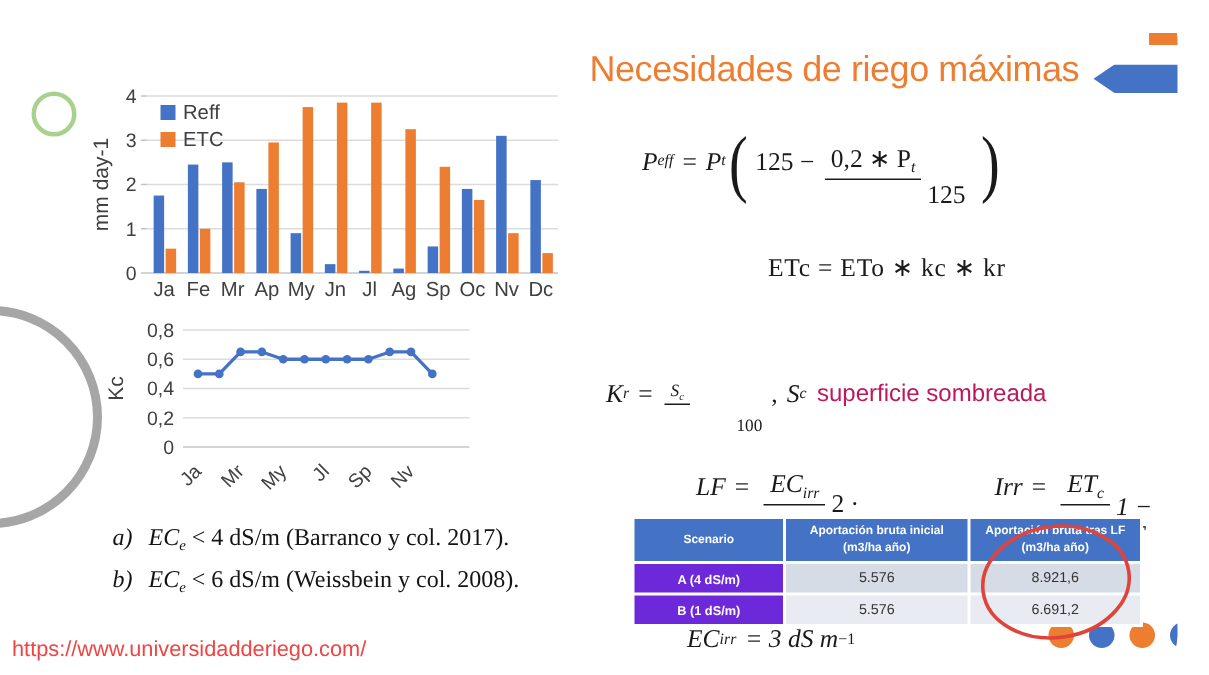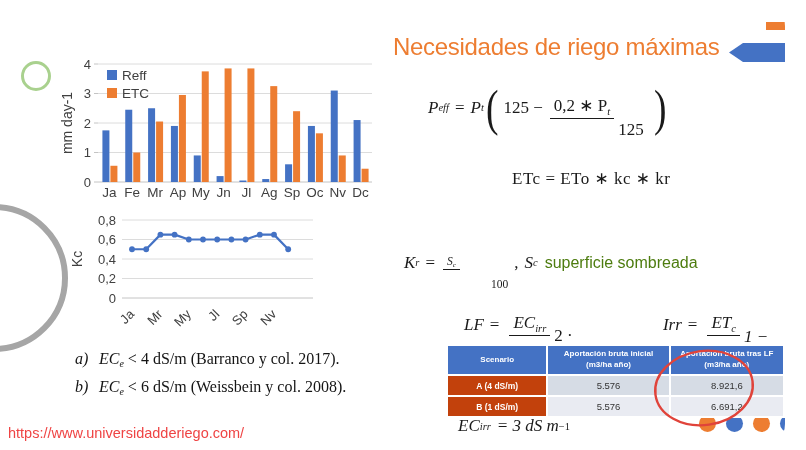--- a/index.html
+++ b/index.html
@@ -33,39 +33,39 @@
   .frac .num{border-bottom:1.3px solid #1a1a1a;padding:0 4px;}
   .frac .den{padding:0 4px;margin-top:44px;}
   .f-row{position:absolute;display:flex;align-items:center;font-size:17px;}
   .bigparen{font-size:50px;font-weight:300;line-height:0.85;transform:scaleX(.75);
     font-family:"Liberation Serif",serif;}
   .peff{left:428px;top:76px;}
   .fetc{left:512px;top:156px;font-size:17px;letter-spacing:0.5px;margin-top:12px;}
   .fkr{left:404px;top:234px;font-size:17px;}
   .fkr .frac{font-size:11.5px;margin:0 2px;gap:27px;}
   .desc-sans{font-family:"Liberation Sans",sans-serif;font-style:normal;
-    font-size:16px;margin-left:7px;color:#4d7c0f;text-align:center;}
+    font-size:16px;margin-left:7px;color:#be185d;text-align:center;}
   .flfirr{left:464px;top:282px;gap:68px;}
   .fecirr{left:458px;top:416px;font-size:17px;}
   
   .notes{position:absolute;left:75px;top:350px;font-family:"Liberation Serif",serif;
     font-size:16px;color:#141414;}
   .note-line{display:flex;margin-bottom:9px;}
   .note-marker{font-style:italic;width:24px;}
   .url{position:absolute;left:8px;top:425px;font-size:14.5px;color:#ef4444;}
   
-  .rtable{position:absolute;left:446px;top:344px;border-collapse:separate;
+  .rtable{position:absolute;left:421px;top:344px;border-collapse:separate;
     border-spacing:2px;background:#fff;}
   .rtable th{background:#4472C4;color:#fff;font-weight:bold;font-size:8px;
     line-height:1.35;text-align:center;vertical-align:middle;padding:2px 3px;}
   .rtable th.c0{width:93px;} .rtable th.c1{width:115px;} .rtable th.c2{width:107px;}
   .rtable th{height:24px;}
   .rtable td{height:17px;text-align:center;vertical-align:middle;
     font-size:9.5px;color:#333;padding:1px 2px;}
-  .rtable td.scn{background:#c2410c;color:#fff;font-weight:bold;font-size:8.5px;}
+  .rtable td.scn{background:#6d28d9;color:#fff;font-weight:bold;font-size:8.5px;}
   .rtable tr.rowA td.val{background:#D6DCE5;}
   .rtable tr.rowB td.val{background:#E9EBF2;}
   .red-ellipse{position:absolute;left:646px;top:344px;pointer-events:none;}
 </style>
 </head>
 <body>
 
 <div id="slide">
 
   <div class="green-ring"></div>

